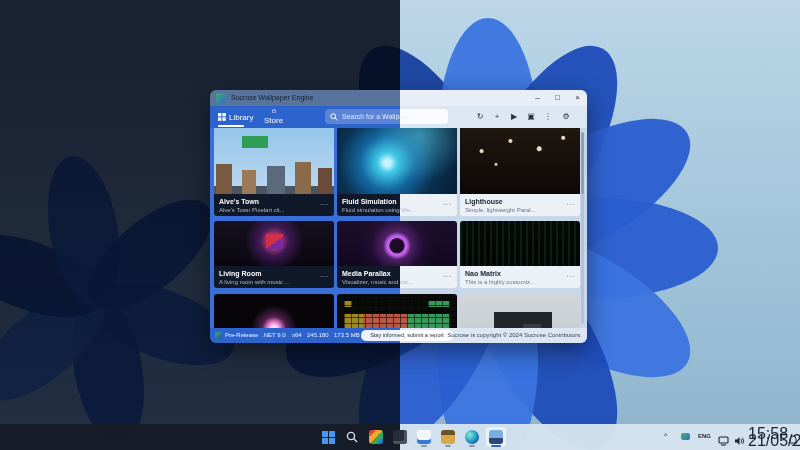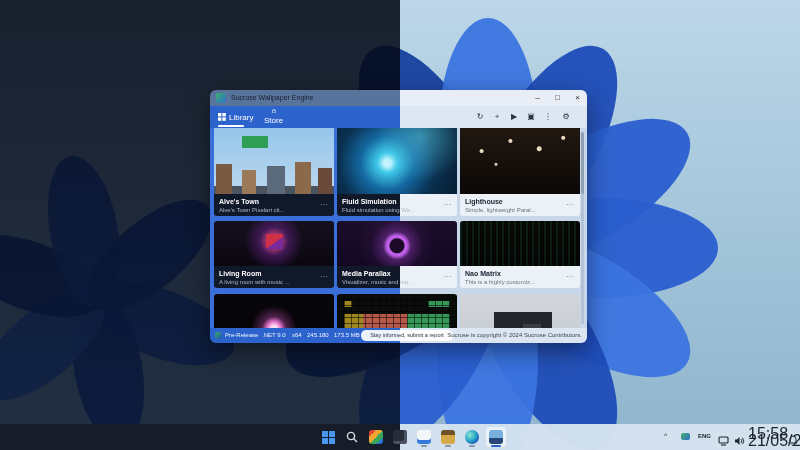--- a/index.html
+++ b/index.html
@@ -123,20 +123,27 @@
           </svg>
         <span>Library</span>
       </div>
       <div class="tab tab-store">
         <svg width="8" height="8" viewBox="0 0 8 8">
             <path d="M1 2.5 h6 v5 h-6 z M2.5 2.5 v-1 a1.5 1.5 0 0 1 3 0 v1" fill="none" stroke="#fff" stroke-width="1"></path>
           </svg>
         <span>Store</span>
       </div>
       <div class="tab-underline"></div>
+      <div class="searchbox">
+        <svg width="8" height="8" viewBox="0 0 8 8">
+            <circle cx="3.2" cy="3.2" r="2.4" fill="none" stroke="#fff" stroke-width="1"></circle>
+            <line x1="5" y1="5" x2="7.4" y2="7.4" stroke="#fff" stroke-width="1"></line>
+          </svg>
+        <input placeholder="Search for a Wallpaper" style="">
+      </div>
       <div class="tool-ico" style="left:263px">↻</div>
       <div class="tool-ico" style="left:280px">+</div>
       <div class="tool-ico" style="left:297px">▶</div>
       <div class="tool-ico" style="left:314px">▣</div>
       <div class="tool-ico" style="left:331px">⋮</div>
       <div class="tool-ico" style="left:349px">⚙</div>
     </div>
 
     <div class="content">
 

